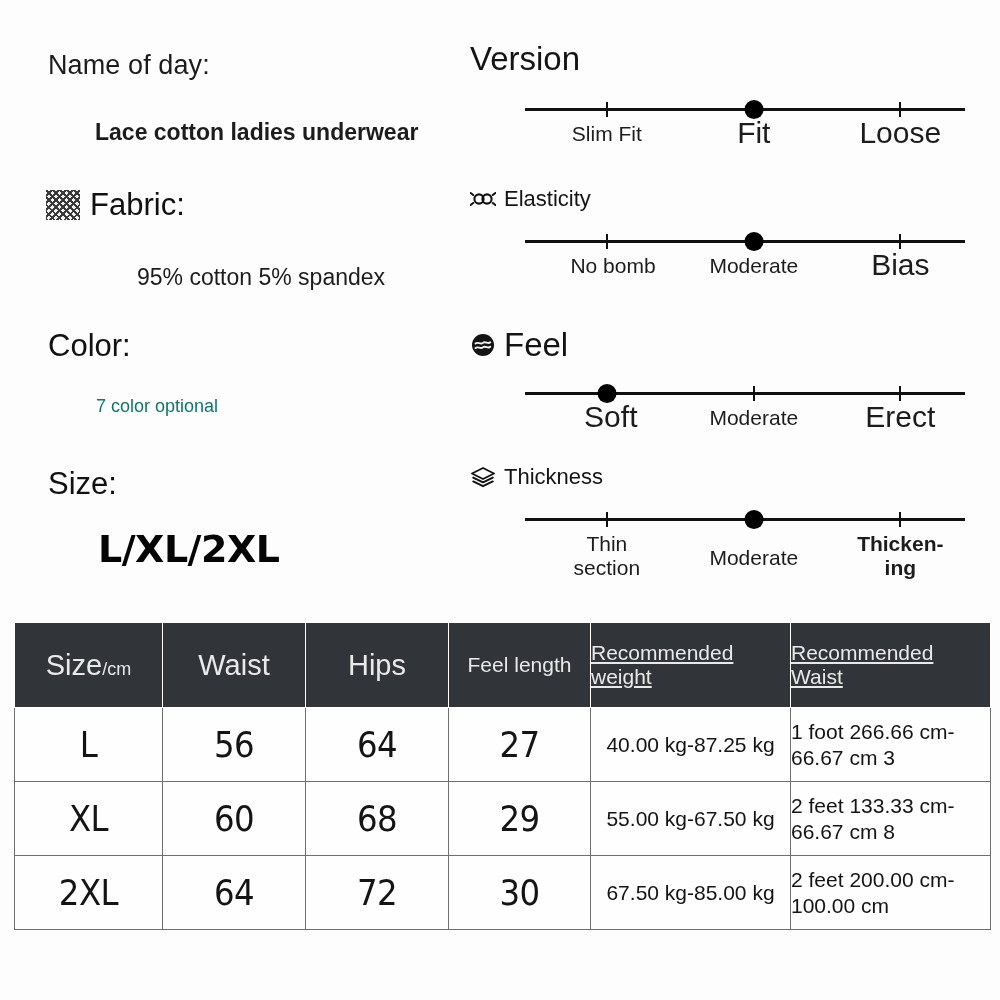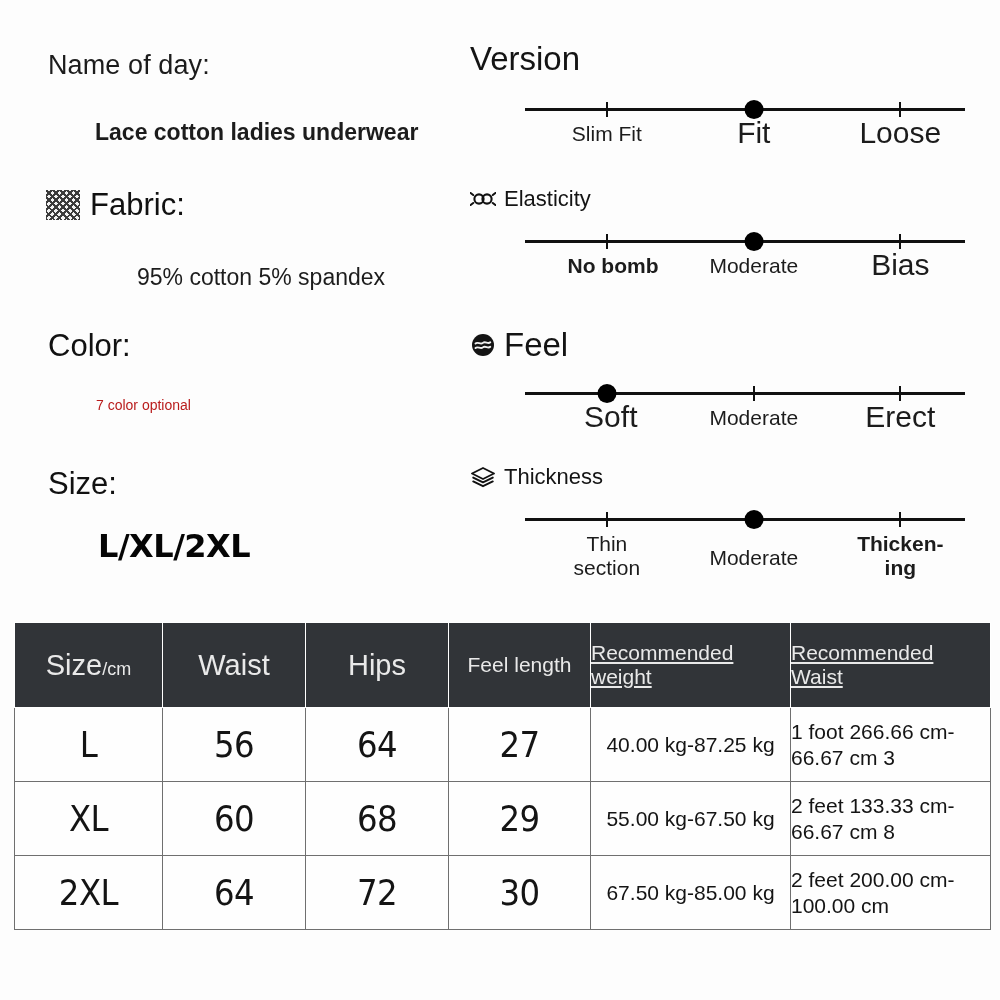--- a/index.html
+++ b/index.html
@@ -37,26 +37,26 @@
     font-size: 31px;
     color: #111;
     white-space: nowrap;
   }
   .spec-value {
     font-size: 23px;
     color: #1c1c1c;
     white-space: nowrap;
   }
   .spec-value-sm {
-    font-size: 14px;
-    color: #b91c1c;
+    font-size: 18px;
+    color: #0f766e;
     white-space: nowrap;
   }
   .spec-value-xl {
-    font-size: 32px;
+    font-size: 38px;
     color: #050505;
     font-weight: 600;
     white-space: nowrap;
     font-family: "DejaVu Sans", sans-serif;
     letter-spacing: -0.5px;
   }
 
   .label-row { display: flex; align-items: center; gap: 10px; }
 
   
@@ -275,21 +275,21 @@
       </span>
       <span class="t-text">Elasticity</span>
     </div>
     <div class="track-wrap" style="margin-top:16px;">
       <div class="track-line"></div>
       <div class="tick" style="left:18.6%;"></div>
       <div class="tick" style="left:85.3%;"></div>
       <div class="knob" style="left:52%;"></div>
     </div>
     <div class="scale-labels">
-      <span class="sz-md" style="left:20%;font-weight:bold;">No bomb</span>
+      <span class="sz-md" style="left:20%;">No bomb</span>
       <span class="sz-md" style="left:52%;">Moderate</span>
       <span class="sz-lg" style="left:85.3%; top:-6px;">Bias</span>
     </div>
   </div>
 
   <div class="slider-group" style="top:326px;">
     <div class="slider-title title-big">
       <span class="icon-slot">
         <svg width="24" height="24" viewBox="0 0 24 24" aria-hidden="true">
           <circle cx="12" cy="12" r="11" fill="#141414"></circle>

